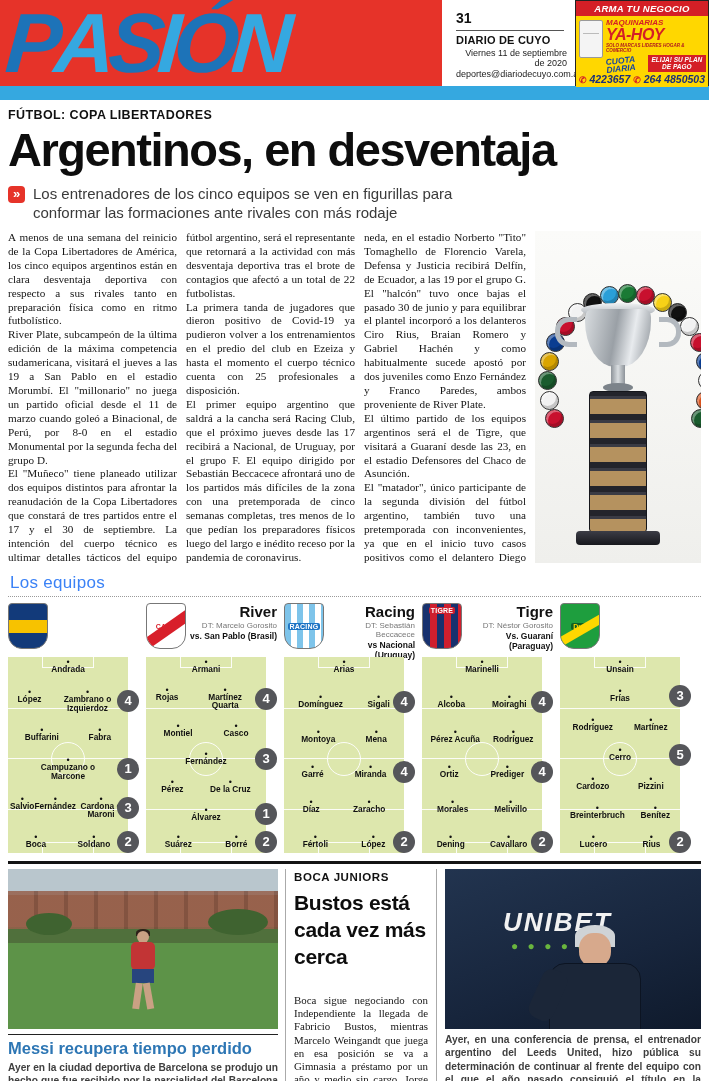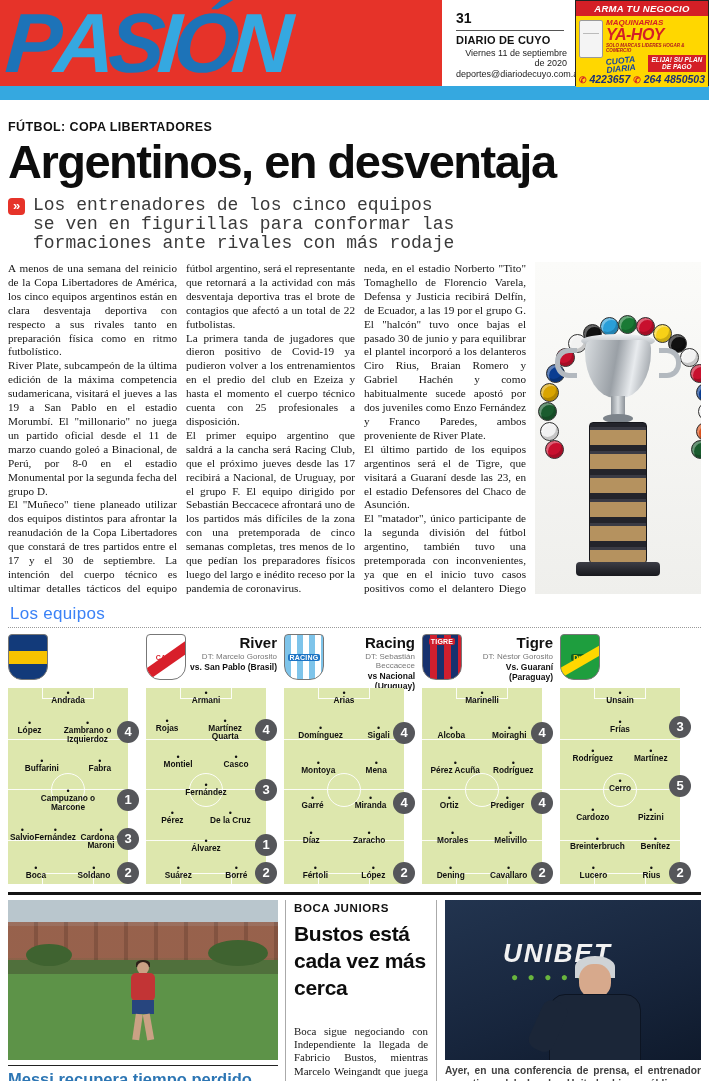--- a/index.html
+++ b/index.html
@@ -27,25 +27,25 @@
   .ad-tag { color:#b01b20; font-weight:bold; font-size:4.6px; margin-top:1px; }
   .ad-row { display:flex; align-items:center; gap:3px; margin-top:2px; }
   .ad-cuota { color:#1746a0; font-weight:bold; font-size:8.5px; line-height:8px; transform:rotate(-6deg); }
   .ad-elija { background:#d41f26; color:#fff; font-weight:bold; font-size:6.5px; line-height:6.5px; padding:2px 3px; text-align:center; }
   .ad-bot { background:#ffd700; color:#1a2f7a; font-weight:bold; font-size:10.5px; text-align:center; padding:1px 0 2px 0; font-style:italic; }
   .ad-bot .ph-ico { color:#d41f26; font-style:normal; font-size:9px; }
   .blue-bar { height:14px; background:#35a8e0; }
 
   
   .content { padding:0 8px; }
-  .kicker-top { font-size:12.5px; font-weight:bold; letter-spacing:.4px; margin:20px 0 2px 0; }
+  .kicker-top { font-size:12.5px; font-weight:bold; letter-spacing:.4px; margin:8px 0 2px 0; }
   .main-headline { font-size:47px; font-weight:bold; letter-spacing:-1.5px; line-height:52px; margin:2px 0 8px 0; color:#0d0d0d; }
   .subhead-wrap { display:flex; gap:8px; align-items:flex-start; margin-bottom:9px; }
   .subhead-ico { width:17px; height:17px; background:#e63329; border-radius:4px; color:#fff; font-weight:bold; font-size:13px; line-height:16px; text-align:center; flex:0 0 auto; margin-top:2px; }
-  .subhead { font-size:18px; color:#3a3a3a; line-height:19px; max-width:430px;font-family:Liberation Mono, monospace; }
+  .subhead { font-size:15px; color:#3a3a3a; line-height:19px; max-width:430px; }
 
   
   .article { display:flex; gap:9px; height:332px; overflow:hidden; }
   .acol { width:169px; font-family:"Liberation Serif",serif; font-size:11.2px; line-height:13.9px; text-align:justify; white-space:pre-line; color:#141414; }
   .acol3 { width:162px; }
   .art-img { flex:1; position:relative; background:linear-gradient(#fbfbf9,#efefec); overflow:hidden; }
   .crest-dot { position:absolute; width:19px; height:19px; border-radius:50%; border:1px solid #333; box-shadow:inset -2px -3px 0 rgba(0,0,0,.18), inset 2px 2px 0 rgba(255,255,255,.35); }
   .cup { position:absolute; left:50%; transform:translateX(-50%); }
   .cup-bowl { top:78px; width:66px; height:58px; background:linear-gradient(100deg,#d9dde0,#9aa0a6 45%,#e8ebee 70%,#8d9399); border-radius:8px 8px 30px 30px / 8px 8px 46px 46px; }
   .cup-rim { top:72px; width:74px; height:14px; background:linear-gradient(#f0f2f4,#a6acb2); border-radius:50%; }

